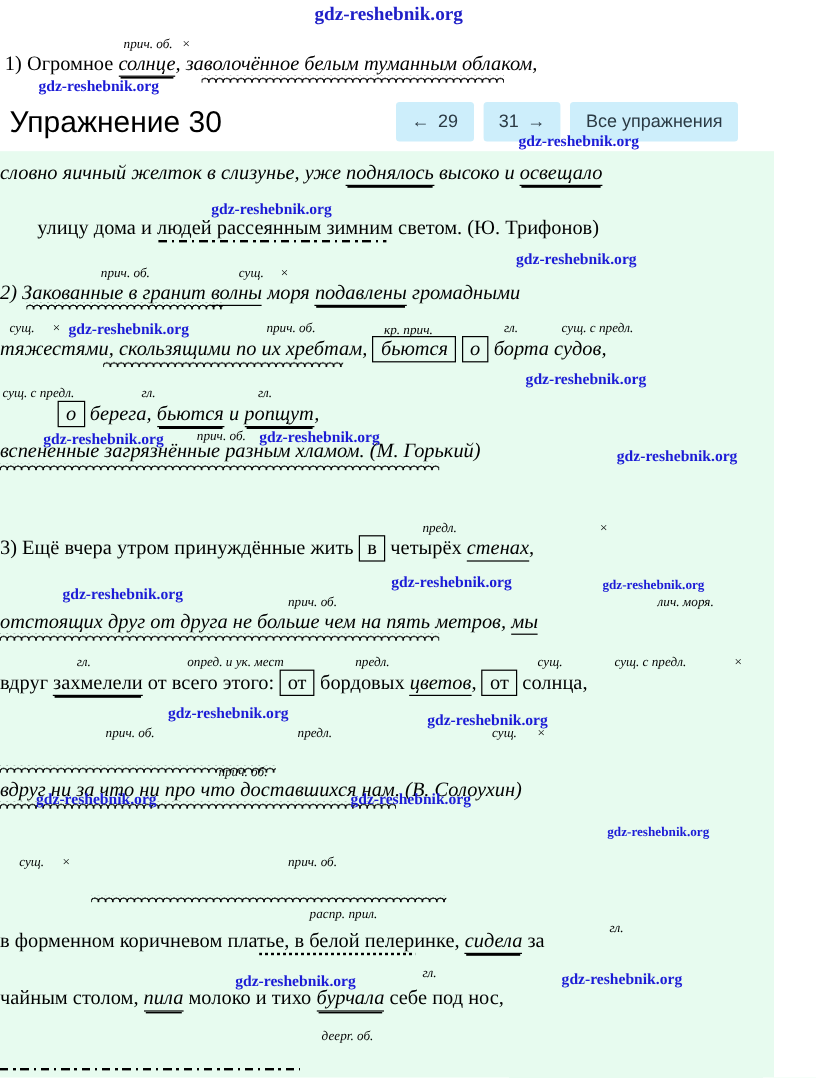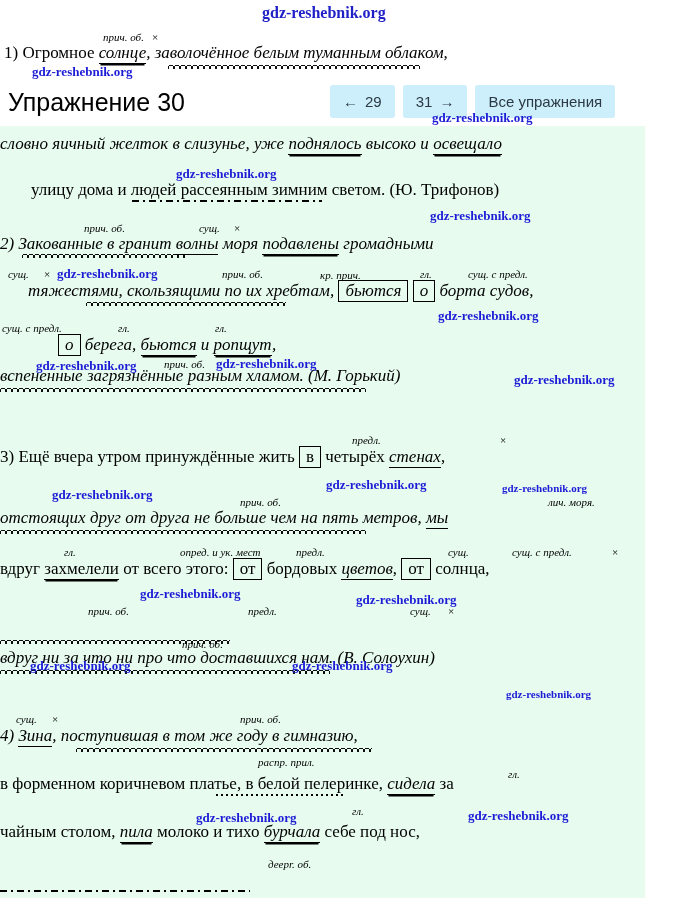--- a/index.html
+++ b/index.html
@@ -187,31 +187,31 @@
   </div>
   <div class="wavy" style="left:22px; top:252px; width:164px;"></div>
 
   <div class="tag" style="left:8px; top:268px;">сущ.</div>
   <div class="cross" style="left:44px; top:268px;">×</div>
   <div class="watermark" style="left:57px; top:266px;">gdz-reshebnik.org</div>
   <div class="tag" style="left:222px; top:268px;">прич. об.</div>
   <div class="tag" style="left:420px; top:268px;">гл.</div>
   <div class="tag" style="left:468px; top:268px;">сущ. с предл.</div>
 
-  <div class="line ital" style="left:0px; top:280px;padding-left:28px;">
+  <div class="line ital" style="left:0px; top:280px;">
     <span>тяжестями, скользящими по их хребтам, </span><span class="boxed">бьются</span><span>&nbsp;</span><span class="boxed">о</span><span> борта судов,</span>
   </div>
   <div class="wavy" style="left:86px; top:300px; width:200px;"></div>
 
   <div class="watermark" style="left:438px; top:308px;">gdz-reshebnik.org</div>
 
   <div class="tag" style="left:2px; top:322px;">сущ. с предл.</div>
   <div class="tag" style="left:118px; top:322px;">гл.</div>
   <div class="tag" style="left:215px; top:322px;">гл.</div>
-  <div class="line ital" style="left:14px; top:334px;padding-left:44px;">
+  <div class="line ital" style="left:4px; top:334px;padding-left:44px;">
     <span class="boxed">о</span><span> берега, </span><span class="ul-dbl">бьются</span><span> и </span><span class="ul-dbl">ропщут</span><span>,</span>
   </div>
 
   <div class="watermark" style="left:36px; top:358px;">gdz-reshebnik.org</div>
   <div class="tag" style="left:164px; top:358px;">прич. об.</div>
   <div class="watermark" style="left:216px; top:356px;">gdz-reshebnik.org</div>
   <div class="line ital" style="left:0px; top:366px;">вспененные загрязнённые разным хламом. (М. Горький)</div>
   <div class="wavy" style="left:0px; top:386px; width:366px;"></div>
   <div class="watermark" style="left:514px; top:372px;">gdz-reshebnik.org</div>
 
@@ -226,21 +226,21 @@
   <div class="watermark" style="left:502px; top:482px; font-size:11px;">gdz-reshebnik.org</div>
 
   <div class="tag" style="left:240px; top:496px;">прич. об.</div>
   <div class="tag" style="left:548px; top:496px;">лич. моря.</div>
   <div class="line ital" style="left:0px; top:508px;">
     <span>отстоящих друг от друга не больше чем на пять метров, </span><span class="ul-solid">мы</span>
   </div>
   <div class="wavy" style="left:0px; top:528px; width:366px;"></div>
 
   <div class="tag" style="left:64px; top:546px;">гл.</div>
-  <div class="tag" style="left:180px; top:546px;">опред. и ук. мест</div>
+  <div class="tag" style="left:156px; top:546px;">опред. и ук. мест</div>
   <div class="tag" style="left:296px; top:546px;">предл.</div>
   <div class="tag" style="left:448px; top:546px;">сущ.</div>
   <div class="tag" style="left:512px; top:546px;">сущ. с предл.</div>
   <div class="cross" style="left:612px; top:546px;">×</div>
   <div class="line" style="left:0px; top:558px;">
     <span>вдруг </span><span class="ul-dbl">захмелели</span><span> от всего этого: </span><span class="boxed">от</span><span> бордовых </span><span class="ital ul-solid">цветов</span><span>, </span><span class="boxed">от</span><span> солнца,</span>
   </div>
 
   <div class="watermark" style="left:140px; top:586px;">gdz-reshebnik.org</div>
   <div class="watermark" style="left:356px; top:592px;">gdz-reshebnik.org</div>
@@ -254,23 +254,20 @@
   <div class="tag" style="left:182px; top:638px;">прич. об.</div>
   <div class="line ital" style="left:0px; top:648px;">вдруг ни за что ни про что доставшихся нам. (В. Солоухин)</div>
   <div class="wavy" style="left:0px; top:668px; width:330px;"></div>
   <div class="watermark" style="left:30px; top:658px;">gdz-reshebnik.org</div>
   <div class="watermark" style="left:292px; top:658px;">gdz-reshebnik.org</div>
   <div class="watermark" style="left:506px; top:688px; font-size:11px;">gdz-reshebnik.org</div>
 
   <div class="tag" style="left:16px; top:713px;">сущ.</div>
   <div class="cross" style="left:52px; top:713px;">×</div>
   <div class="tag" style="left:240px; top:713px;">прич. об.</div>
-  <div class="line ital" style="left:0px; top:726px;">
-    <span>4) </span><span class="ul-solid">Зина</span><span>, поступившая в том же году в гимназию,</span>
-  </div>
   <div class="wavy" style="left:76px; top:746px; width:296px;"></div>
 
   <div class="tag" style="left:258px; top:756px;">распр. прил.</div>
   <div class="tag" style="left:508px; top:768px;">гл.</div>
   <div class="line" style="left:0px; top:774px;">
     <span>в форменном коричневом платье,  в белой пелеринке, </span><span class="ital ul-dbl">сидела</span><span> за</span>
   </div>
   <div class="dots" style="left:216px; top:794px; width:130px;"></div>
 
   <div class="watermark" style="left:196px; top:810px;">gdz-reshebnik.org</div>

